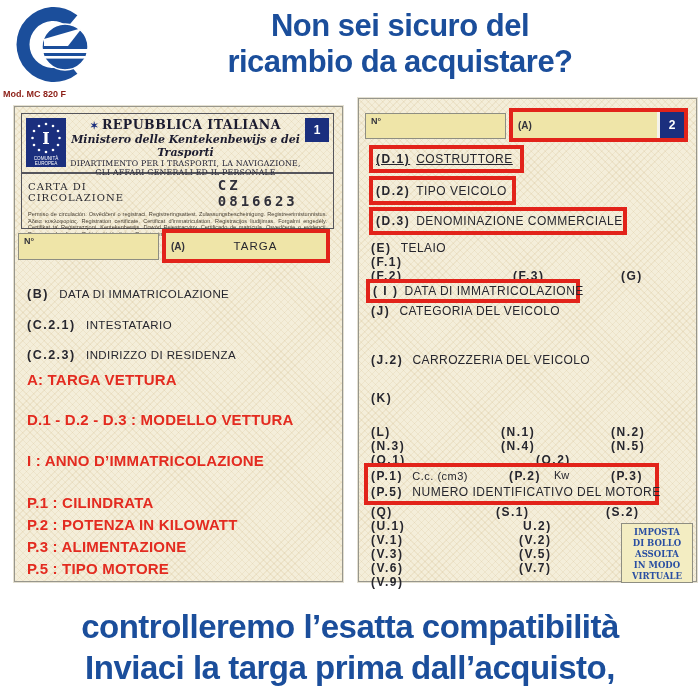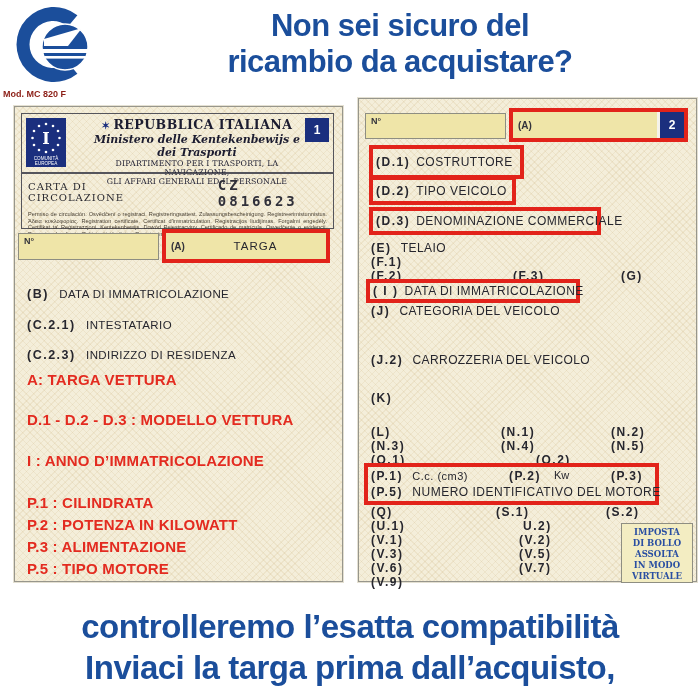--- a/index.html
+++ b/index.html
@@ -19,21 +19,21 @@
   .doc{position:absolute;background-color:#f4eeda;border:1px solid #97968c;
       background-image:
         repeating-linear-gradient(45deg, rgba(196,166,106,.14) 0 1px, transparent 1px 5px),
         repeating-linear-gradient(-45deg, rgba(196,166,106,.14) 0 1px, transparent 1px 5px);
       box-shadow:0 0 0 1px #e4e0d2;}
   .doc1{left:14px;top:106px;width:327px;height:474px;}
   .doc2{left:358px;top:98px;width:337px;height:482px;}
 
   .hdr-box{position:absolute;left:6px;top:6px;right:8px;height:58px;border:1px solid #55555c;}
   .eu-badge{position:absolute;left:4px;top:4px;width:40px;height:49px;background:#1b2f7e;}
-  .hdr-center{position:absolute;left:48px;right:32px;top:3px;text-align:center;color:#1c1c30;margin-left:23px;}
+  .hdr-center{position:absolute;left:48px;right:32px;top:3px;text-align:center;color:#1c1c30;}
   .republic{font-family:"DejaVu Serif",serif;font-weight:bold;font-size:12.5px;letter-spacing:.5px;}
   .emblem{color:#1b2f7e;font-size:10px;margin-right:3px;}
   .ministry{font-family:"DejaVu Serif",serif;font-style:italic;font-weight:bold;font-size:11px;margin-top:1px;}
   .dept{font-family:"DejaVu Serif",serif;font-size:7.8px;line-height:9px;letter-spacing:.2px;}
   .page-badge{position:absolute;width:24px;height:24px;background:#1b2f7e;color:#fff;
       font-size:12px;font-weight:bold;display:flex;align-items:center;justify-content:center;}
   .doc1 .page-badge{right:4px;top:4px;}
 
   .carta-box{position:absolute;left:6px;top:66px;right:8px;height:56px;border:1px solid #55555c;padding:3px 6px;box-sizing:border-box;}
   .carta-row{display:flex;align-items:baseline;}
@@ -177,29 +177,29 @@
 <div class="doc doc2">
 
   <div class="n-box yellow-field">N°</div>
   <div class="red-frame a-frame2" style="background:#fff;padding:0;">
     <div class="a2-field">
       <span class="a-code">(A)</span>
     </div>
     <div class="a2-badge">2</div>
   </div>
 
-  <div class="hl" style="left:10px;top:46px;width:155px;height:34px;">
+  <div class="hl" style="left:10px;top:46px;width:155px;height:28px;text-decoration:underline;">
     <span class="code">(D.1)</span>
     <span class="lab">COSTRUTTORE</span>
   </div>
   <div class="hl" style="left:10px;top:77px;width:147px;height:29px;">
     <span class="code">(D.2)</span>
     <span class="lab">TIPO VEICOLO</span>
   </div>
-  <div class="hl" style="left:10px;top:108px;width:232px;height:28px;">
+  <div class="hl" style="left:10px;top:108px;width:258px;height:28px;">
     <span class="code">(D.3)</span>
     <span class="lab">DENOMINAZIONE COMMERCIALE</span>
   </div>
 
   <div class="row2" style="top:142px;">
     <span class="code">(E)</span>
     <span class="lab">TELAIO</span>
   </div>
   <div class="row2" style="top:156px;">
     <span class="code">(F.1)</span>

